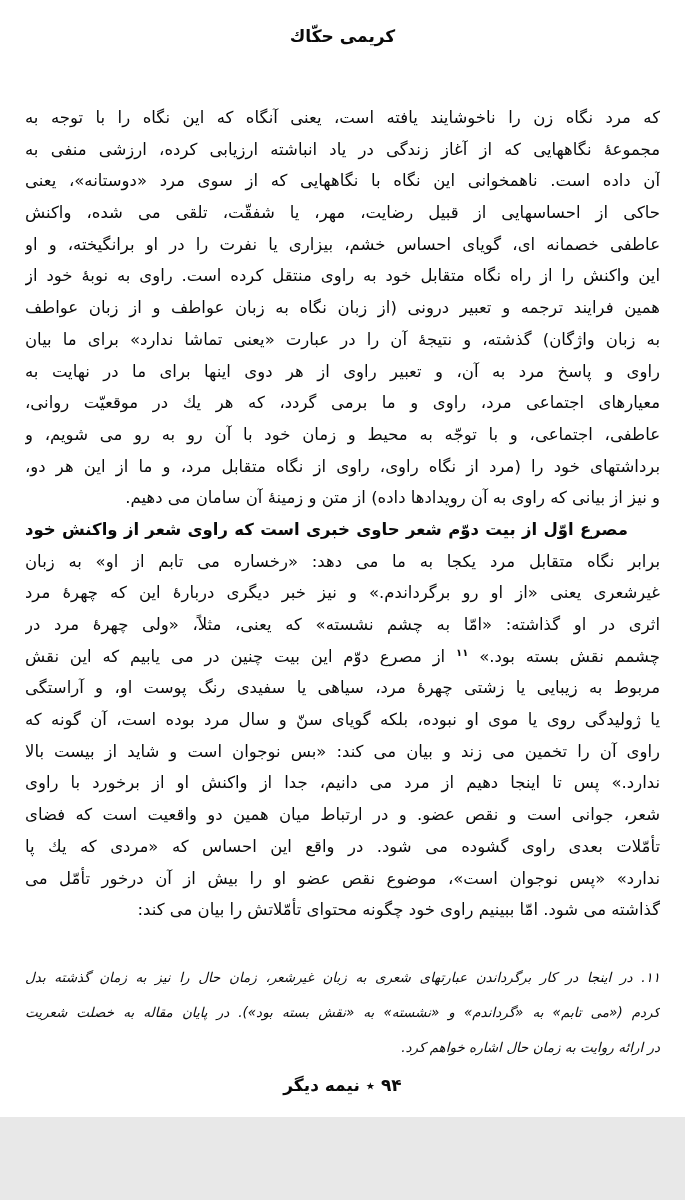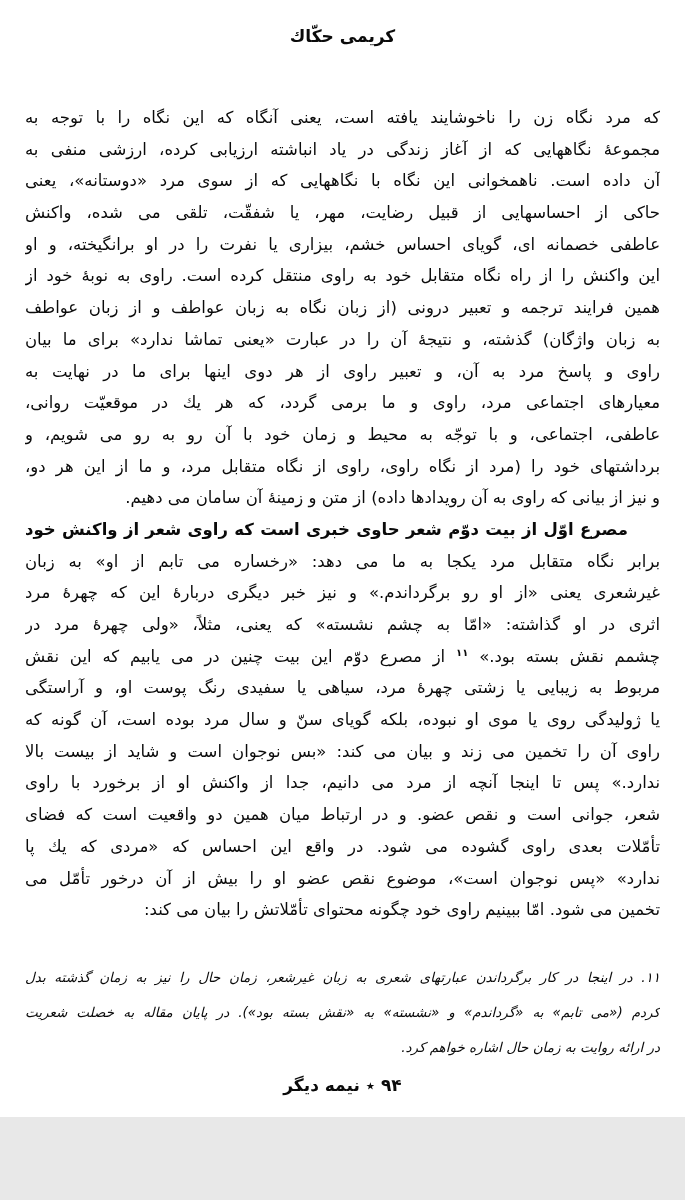--- a/index.html
+++ b/index.html
@@ -91,25 +91,25 @@
 
     <div>
       <div class="line j indent">مصرع اوّل از بيت دوّم شعر حاوى خبرى است كه راوى شعر از واكنش خود در</div>
       <div class="line j">برابر نگاه متقابل مرد يكجا به ما مى دهد: «رخساره مى تابم از او» به زبان</div>
       <div class="line j">غيرشعرى يعنى «از او رو برگرداندم.» و نيز خبر ديگرى دربارهٔ اين كه چهرهٔ مرد</div>
       <div class="line j">اثرى در او گذاشته: «امّا به چشم نشسته» كه يعنى، مثلاً، «ولى چهرهٔ مرد در</div>
       <div class="line j"><span>چشمم نقش بسته بود.»</span> <sup class="fn-ref">١١</sup> <span>از مصرع دوّم اين بيت چنين در مى يابيم كه اين نقش</span></div>
       <div class="line j">مربوط به زيبايى يا زشتى چهرهٔ مرد، سياهى يا سفيدى رنگ پوست او، و آراستگى</div>
       <div class="line j">يا ژوليدگى روى يا موى او نبوده، بلكه گوياى سنّ و سال مرد بوده است، آن گونه كه</div>
       <div class="line j">راوى آن را تخمين مى زند و بيان مى كند: «بس نوجوان است و شايد از بيست بالا</div>
-      <div class="line j">ندارد.» پس تا اينجا آنچه از مرد مى دانيم، جدا از واكنش او از برخورد با راوى</div>
+      <div class="line j">ندارد.» پس تا اينجا دهيم از مرد مى دانيم، جدا از واكنش او از برخورد با راوى</div>
       <div class="line j">شعر، جوانى است و نقص عضو. و در ارتباط ميان همين دو واقعيت است كه فضاى</div>
       <div class="line j">تأمّلات بعدى راوى گشوده مى شود. در واقع اين احساس كه «مردى كه يك پا</div>
       <div class="line j">ندارد» «پس نوجوان است»، موضوع نقص عضو او را بيش از آن درخور تأمّل مى</div>
-      <div class="line last">تخمين مى شود. امّا ببينيم راوى خود چگونه محتواى تأمّلاتش را بيان مى كند:</div>
+      <div class="line last">گذاشته مى شود. امّا ببينيم راوى خود چگونه محتواى تأمّلاتش را بيان مى كند:</div>
     </div>
 
   </div>
 
   <div class="footnote">
     <div class="fn-line j">١١. در اينجا در كار برگرداندن عبارتهاى شعرى به زبان غيرشعر، زمان حال را نيز به زمان گذشته بدل</div>
     <div class="fn-line j">كردم («مى تابم» به «گرداندم» و «نشسته» به «نقش بسته بود»). در پايان مقاله به خصلت شعريت</div>
     <div class="fn-line last">در ارائه روايت به زمان حال اشاره خواهم كرد.</div>
   </div>
 

